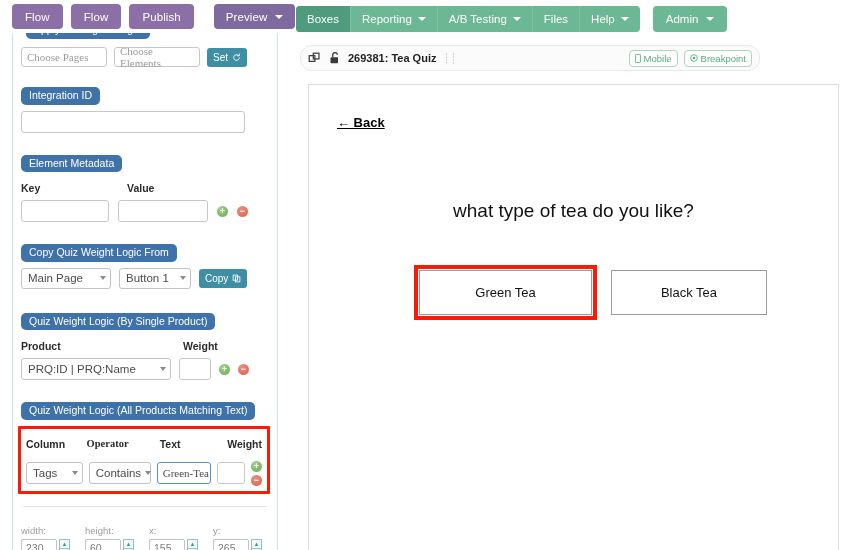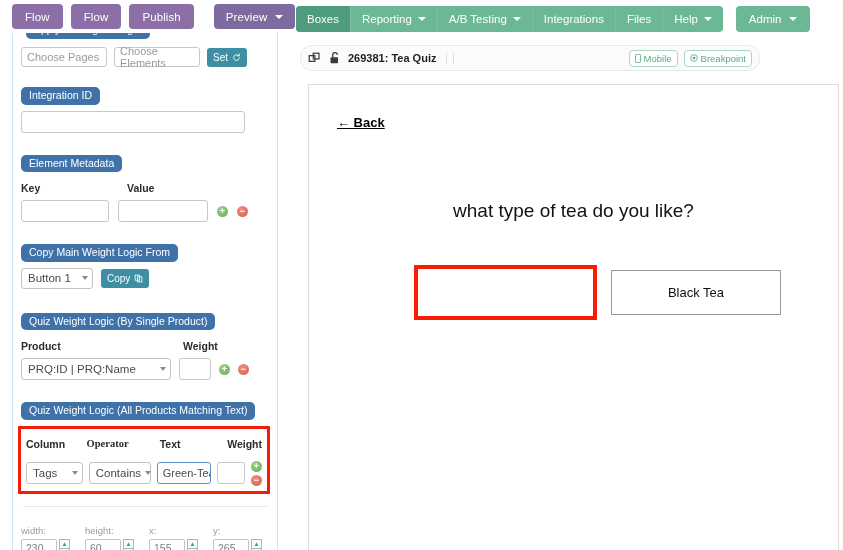--- a/index.html
+++ b/index.html
@@ -73,21 +73,21 @@
   .row { display: flex; align-items: center; gap: 7px; }
   .txt-input {
     border: 1px solid #c7c7c7;
     border-radius: 3px;
     background: #ffffff;
     height: 20px;
     font-size: 11px;
     color: #9a9a9a;
     padding: 0 5px;
     display: flex; align-items: center;
-    font-family: Liberation Sans, sans-serif;
+    font-family: Liberation Serif, serif;
   }
   .teal-btn {
     background: #3e8fa3;
     color: #fff;
     border: none; border-radius: 3px;
     font-size: 10px;
     height: 19px; padding: 0 6px;
     display: inline-flex; align-items: center; gap: 4px;
     cursor: pointer;
   }
@@ -198,21 +198,21 @@
   .choice {
     position:absolute; border:1px solid #9a9a9a; background:#ffffff;
     display:flex; align-items:center; justify-content:center;
     font-size:13px; color:#111; cursor:pointer;
   }
   #choice-green { left:110px; top:185px; width:173px; height:45px; }
   #choice-green-sel {
     position:absolute; left:105px; top:180px; width:183px; height:55px;
     border:4px solid #f71b08; pointer-events:none;
   }
-  #choice-black { left:302px; top:185px; width:170px; height:45px; }
+  #choice-black { left:302px; top:185px; width:156px; height:45px; }
 
   .spacer6 { height:6px; }
   .spacer10 { height:10px; }
 </style>
 </head>
 <body>
 
 <div id="root">
 
   <div id="left-panel">
@@ -264,23 +264,27 @@
         <div class="spacer6"></div>
         <div class="row" style="gap:9px;">
           <div class="txt-input" style="width:88px;height:22px;"></div>
           <div class="txt-input" style="width:90px;height:22px;"></div>
           <span class="circ add">+</span>
           <span class="circ rem">−</span>
         </div>
 
         
         <div style="height:20px;"></div>
-        <span class="blue-badge">Copy Main Weight Logic From</span>
+        <span class="blue-badge">Copy Quiz Weight Logic From</span>
         <div class="spacer6"></div>
         <div class="row" style="gap:8px;">
+          <div class="sel" style="width:90px;">
+            <span>Main Page</span>
+            <span class="chev"></span>
+          </div>
           <div class="sel" style="width:72px;">
             <span>Button 1</span>
             <span class="chev"></span>
           </div>
           <button class="teal-btn">
             <span>Copy</span>
             <svg width="9" height="9" viewBox="0 0 16 16">
               <rect x="2" y="2" width="8" height="9" fill="none" stroke="#fff" stroke-width="1.5"></rect>
               <rect x="6" y="5" width="8" height="9" fill="none" stroke="#fff" stroke-width="1.5"></rect>
             </svg>
@@ -401,23 +405,20 @@
         <div class="nav-item active">
           <span>Boxes</span>
         </div>
         <div class="nav-item">
           <span>Reporting</span>
           <span class="caret-down"></span>
         </div>
         <div class="nav-item">
           <span>A/B Testing</span>
           <span class="caret-down"></span>
-        </div>
-        <div class="nav-item">
-          <span>Integrations</span>
         </div>
         <div class="nav-item">
           <span>Files</span>
         </div>
         <div class="nav-item">
           <span>Help</span>
           <span class="caret-down"></span>
         </div>
       </div>
       <div class="nav-admin">
@@ -452,19 +453,20 @@
           <circle cx="6" cy="6" r="2" fill="#5aa985"></circle>
         </svg>
         <span>Breakpoint</span>
       </span>
     </div>
 
     <div id="canvas">
       <a id="back-link">← Back</a>
       <div id="question">what type of tea do you like?</div>
 
+      <div class="choice" id="choice-green">Green Tea</div>
       <div id="choice-green-sel"></div>
 
       <div class="choice" id="choice-black">Black Tea</div>
     </div>
 
   </div>
 </div>
 
 </body></html>

